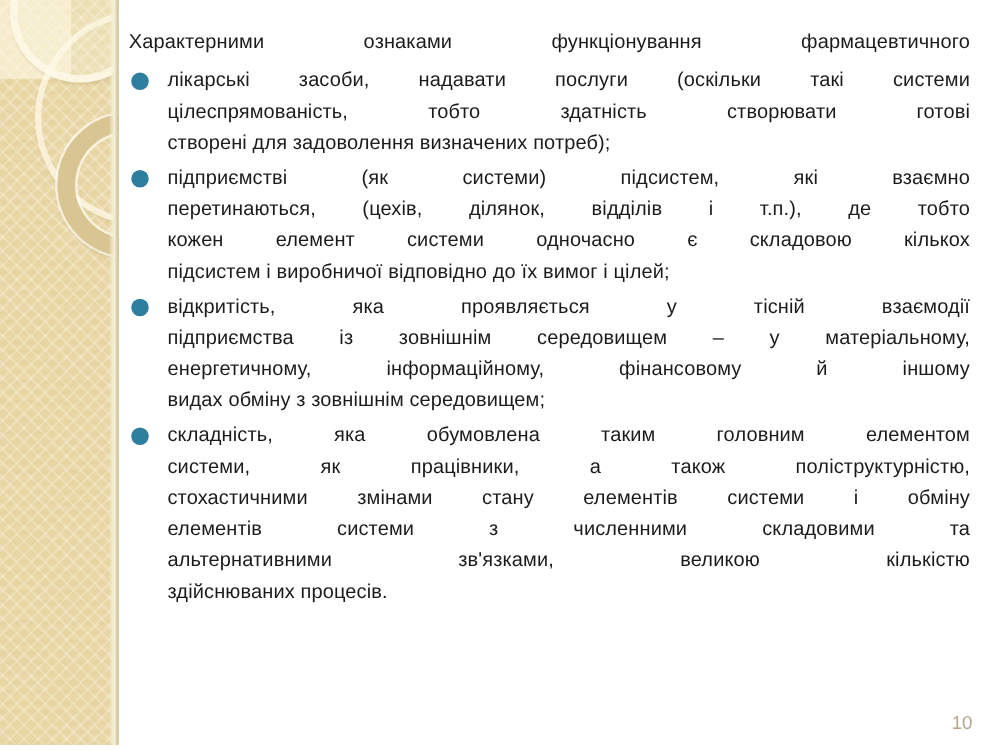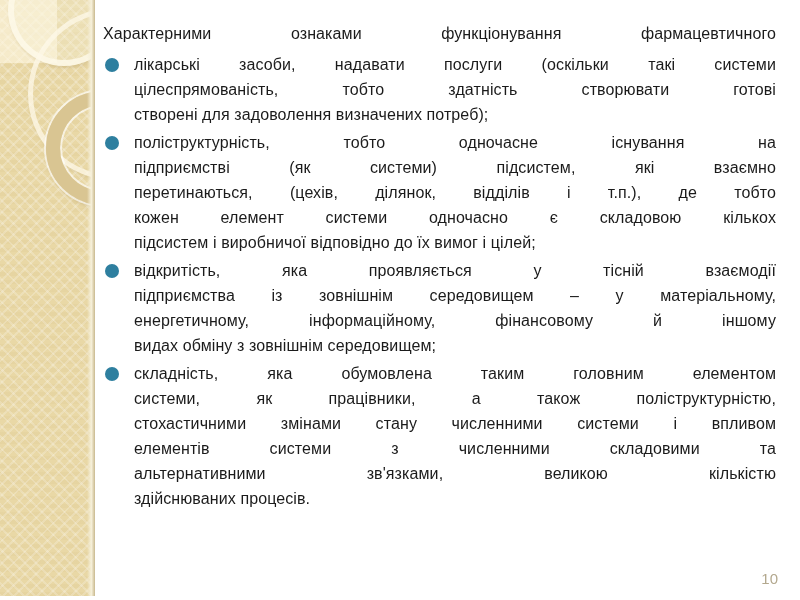--- a/index.html
+++ b/index.html
@@ -98,42 +98,41 @@
         <span class="bullet-dot"></span>
         <div class="bullet-lines">
           <div class="line">лікарські засоби, надавати послуги (оскільки такі системи</div>
           <div class="line">цілеспрямованість, тобто здатність створювати готові</div>
           <div class="line last">створені для задоволення визначених потреб);</div>
         </div>
       </div>
       <div class="bullet-item">
         <span class="bullet-dot"></span>
         <div class="bullet-lines">
-          <div class="line">поліструктурність, тобто одночасне існування на</div>
           <div class="line">підприємстві (як системи) підсистем, які взаємно</div>
           <div class="line">перетинаються, (цехів, ділянок, відділів і т.п.), де тобто</div>
           <div class="line">кожен елемент системи одночасно є складовою кількох</div>
           <div class="line last">підсистем і виробничої відповідно до їх вимог і цілей;</div>
         </div>
       </div>
       <div class="bullet-item">
         <span class="bullet-dot"></span>
         <div class="bullet-lines">
           <div class="line">відкритість, яка проявляється у тісній взаємодії</div>
           <div class="line">підприємства із зовнішнім середовищем – у матеріальному,</div>
           <div class="line">енергетичному, інформаційному, фінансовому й іншому</div>
           <div class="line last">видах обміну з зовнішнім середовищем;</div>
         </div>
       </div>
       <div class="bullet-item">
         <span class="bullet-dot"></span>
         <div class="bullet-lines">
           <div class="line">складність, яка обумовлена таким головним елементом</div>
           <div class="line">системи, як працівники, а також поліструктурністю,</div>
-          <div class="line">стохастичними змінами стану численними системи і впливом</div>
+          <div class="line">стохастичними змінами стану елементів системи і обміну</div>
           <div class="line">елементів системи з численними складовими та</div>
           <div class="line">альтернативними зв'язками, великою кількістю</div>
           <div class="line last">здійснюваних процесів.</div>
         </div>
       </div>
     </div>
 </main>
 
 <div class="page-number">10</div>
 

